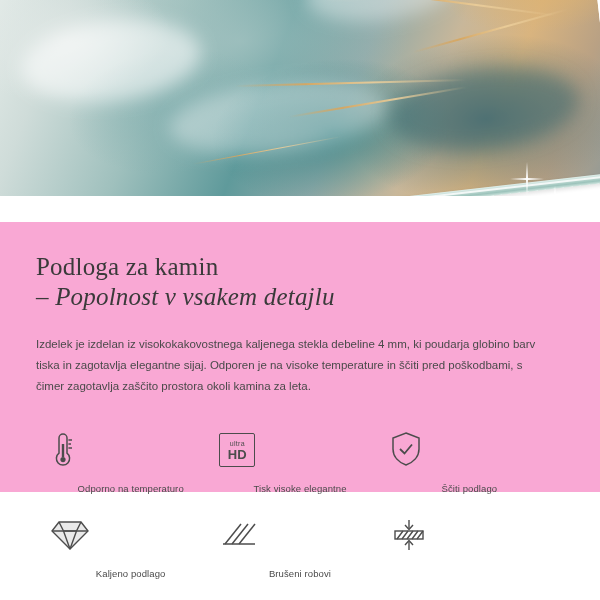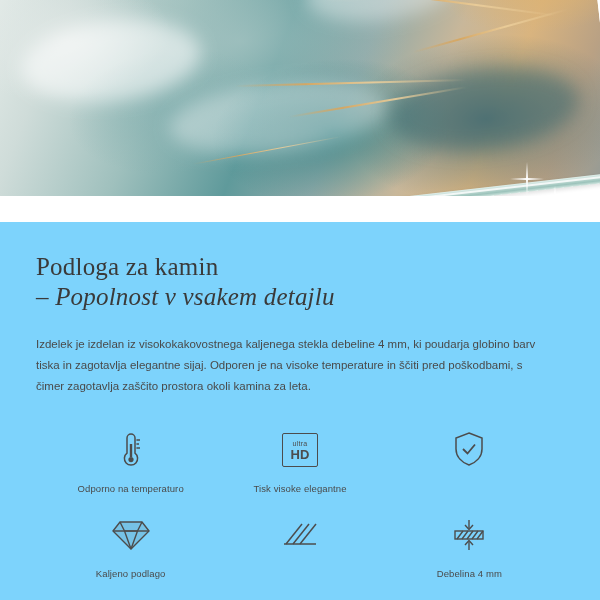--- a/index.html
+++ b/index.html
@@ -11,22 +11,22 @@
     height: 600px;
     background: #ffffff;
     font-family: "Liberation Sans", sans-serif;
     color: #3c3c3c;
     overflow: hidden;
   }
 
   .page {
     position: relative;
     width: 600px;
-    height: 600px;
-    background: #7dd3fc;
+    height: 492px;
+    background: #f9a8d4;
   }
 
   
   .hero {
     position: relative;
     width: 600px;
     height: 222px;
     overflow: hidden;
     background: #ffffff;
   }
@@ -166,21 +166,20 @@
     padding: 0 10px;
   }
   .feature {
     text-align: center;
     padding: 6px 4px 4px 4px;
   }
   .feature-icon {
     height: 42px;
     display: flex;
     align-items: center;
-    justify-content: center;
     color: #4c4c4c;
   }
   .feature-label {
     margin-top: 12px;
     font-size: 9.5px;
     color: #4a4a4a;
     letter-spacing: 0.1px;
   }
   .ultrahd {
     width: 34px;
@@ -266,20 +265,21 @@
         <div class="feature-label">Tisk visoke elegantne</div>
       </div>
 
       <div class="feature">
         <div class="feature-icon">
           <svg width="34" height="40" viewBox="0 0 34 40" fill="none" stroke="#4c4c4c" stroke-width="1.5">
             <path d="M17 3 L30 8 v11 c0 8 -6 13.5 -13 16 c-7 -2.5 -13 -8 -13 -16 V8 z"></path>
             <polyline points="11,19 15.5,23.5 23,14.5" stroke-width="1.8"></polyline>
           </svg>
         </div>
+        <div class="feature-label">Ščiti podlago</div>
       </div>
 
       <div class="feature">
         <div class="feature-icon">
           <svg width="40" height="34" viewBox="0 0 40 34" fill="none" stroke="#4c4c4c" stroke-width="1.4">
             <path d="M9 4 H31 L38 13 L20 31 L2 13 z" fill="#4c4c4c" fill-opacity="0.12"></path>
             <path d="M2 13 H38"></path>
             <path d="M9 4 L13.5 13 L20 31"></path>
             <path d="M31 4 L26.5 13 L20 31"></path>
             <path d="M13.5 13 H26.5"></path>
@@ -290,31 +290,31 @@
 
       <div class="feature">
         <div class="feature-icon">
           <svg width="40" height="30" viewBox="0 0 40 30" fill="none" stroke="#4c4c4c" stroke-width="1.5">
             <path d="M6 24 L22 4"></path>
             <path d="M13 24 L29 4"></path>
             <path d="M20 24 L36 4"></path>
             <path d="M4 24 H36"></path>
           </svg>
         </div>
+        <div class="feature-label">Brušeni robovi</div>
       </div>
 
       <div class="feature">
         <div class="feature-icon">
           <svg width="40" height="36" viewBox="0 0 40 36" fill="none" stroke="#4c4c4c" stroke-width="1.4">
             <line x1="20" y1="3" x2="20" y2="11"></line>
             <polyline points="16,8 20,12.5 24,8"></polyline>
             <rect x="6" y="14" width="28" height="8"></rect>
             <path d="M8 22 L14 14 M13 22 L19 14 M18 22 L24 14 M23 22 L29 14 M28 22 L34 14"></path>
             <line x1="20" y1="33" x2="20" y2="25"></line>
             <polyline points="16,28 20,23.5 24,28"></polyline>
           </svg>
         </div>
-        <div class="feature-label">Debelina 4 mm</div>
       </div>
 
     </div>
   </div>
 </div>
 
 </body></html>

